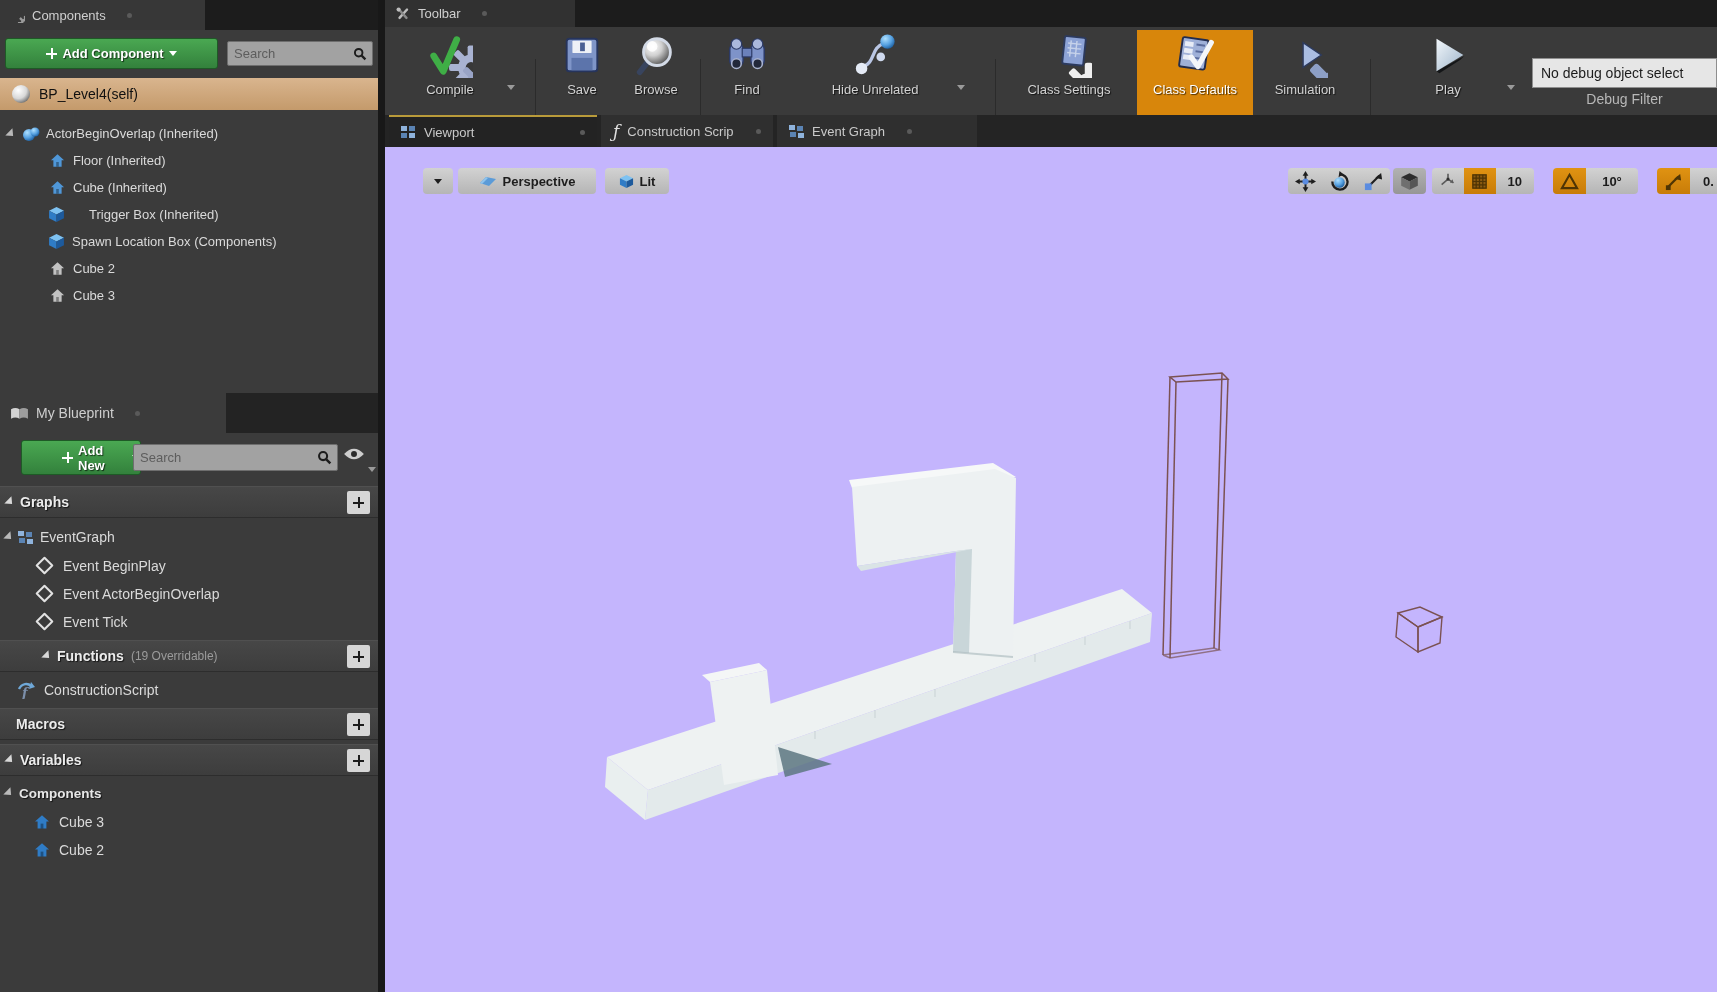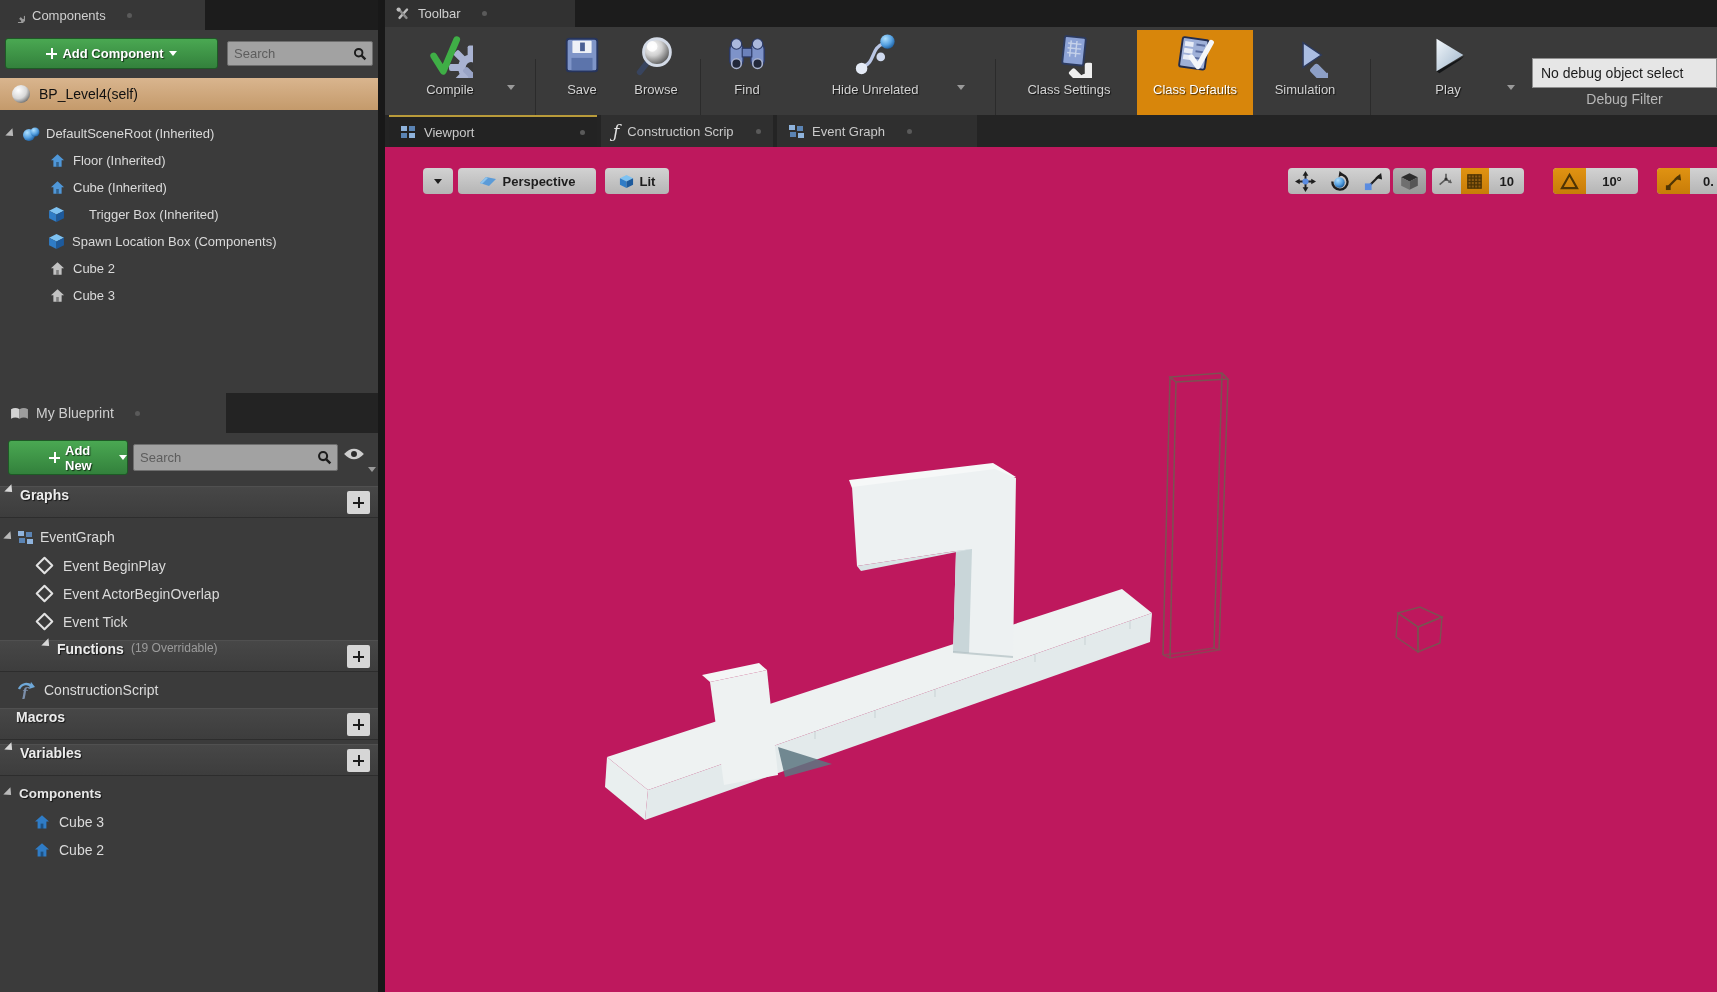--- a/index.html
+++ b/index.html
@@ -27,21 +27,21 @@
   .searchbox input{flex:1;background:transparent;border:none;outline:none;font-size:13px;color:#222;
                    font-family:"Liberation Sans",sans-serif;padding:0 6px;min-width:0;}
   .searchbox input::placeholder{color:#5d5d5d;opacity:1;}
   .mag{flex:0 0 auto;margin-right:5px;color:#1c1c1c;}
   
   .trow{position:absolute;left:0;width:100%;height:27px;display:flex;align-items:center;font-size:13px;color:#dadada;}
   .selrow{background:linear-gradient(#d9b58e,#c49a6b);color:#101010;font-size:14px;}
   .tri-exp{width:0;height:0;border-left:5px solid transparent;border-right:5px solid transparent;border-top:6px solid #b9b9b9;
            transform:rotate(-45deg);flex:0 0 auto;}
   .sect{position:absolute;left:0;width:378px;height:32px;background:linear-gradient(#474747,#3d3d3d);
-        border-top:1px solid #505050;border-bottom:1px solid #2d2d2d;display:flex;box-sizing:border-box;}
+        border-top:1px solid #505050;border-bottom:1px solid #2d2d2d;display:flex;align-items:center;box-sizing:border-box;}
   .sect .slabel{font-weight:bold;font-size:14px;color:#ececec;}
   .sqplus{position:absolute;right:8px;top:4px;width:23px;height:23px;background:#d6d6d6;border-radius:2px;
           display:flex;align-items:center;justify-content:center;cursor:pointer;}
   .sqplus .pg{position:relative;width:11px;height:11px;}
   .sqplus .pg::before{content:"";position:absolute;left:0;top:4.5px;width:11px;height:2px;background:#1d1d1d;}
   .sqplus .pg::after{content:"";position:absolute;left:4.5px;top:0;width:2px;height:11px;background:#1d1d1d;}
   .diamond{width:9px;height:9px;border:2.5px solid #e2e2e2;transform:rotate(45deg);border-radius:1px;flex:0 0 auto;}
   .eg-icon{position:relative;width:15px;height:13px;flex:0 0 auto;}
   .eg-icon i{position:absolute;width:6px;height:5px;}
   
@@ -149,21 +149,21 @@
         </svg>
       <span style="margin-left:8px;">BP_Level4(self)</span>
     </div>
 
     <div class="trow" style="top:90px;">
       <span class="tri-exp" style="margin-left:6px;"></span>
       <svg style="margin-left:6px;" width="18" height="16">
         <circle cx="7" cy="9" r="6" fill="url(#grad-blueball)"></circle>
           <circle cx="13" cy="6" r="4.5" fill="url(#grad-blueball)"></circle>
       </svg>
-      <span style="margin-left:6px;">DefaultSceneRoot (Inherited)</span>
+      <span style="margin-left:6px;">ActorBeginOverlap (Inherited)</span>
     </div>
     <div class="trow" style="top:117px;">
       <svg style="margin-left:50px;" width="15" height="15" viewBox="0 0 16 16">
           <use href="#sym-house" fill="#4f97d8"></use>
         </svg>
       <span style="margin-left:8px;">Floor (Inherited)</span>
     </div>
     <div class="trow" style="top:144px;">
       <svg style="margin-left:50px;" width="15" height="15" viewBox="0 0 16 16">
           <use href="#sym-house" fill="#4f97d8"></use>
@@ -201,21 +201,21 @@
       <svg width="19" height="15" viewBox="0 0 18 14">
         <path d="M1 3 Q5 0.5 9 3 L9 12 Q5 9.8 1 12 Z" fill="#d3d3d3"></path>
         <path d="M9 3 Q13 0.5 17 3 L17 12 Q13 9.8 9 12 Z" fill="#9d9d9d"></path>
       </svg>
       <span class="tlabel" style="font-size:14px;">My Blueprint</span>
       <span class="tabdot"></span>
     </div>
   </div>
 
   <div class="abs panel" style="left:0;top:433px;width:378px;height:559px;">
-    <div class="greenbtn abs" style="left:8px;top:7px;width:120px;height:35px;padding-left:40px;">
+    <div class="greenbtn abs" style="left:21px;top:7px;width:120px;height:35px;padding-left:40px;">
       <span class="plusg"></span>
       <span class="ts">Add New</span>
       <span class="caret"></span>
     </div>
     <div class="searchbox abs" style="left:133px;top:11px;width:205px;height:27px;">
       <input type="text" placeholder="Search" style="">
       <svg class="mag" width="15" height="15" viewBox="0 0 16 16">
           <use href="#sym-mag"></use>
         </svg>
     </div>
@@ -452,21 +452,21 @@
           <i style="left:0;top:0;background:#8fb3dc;"></i>
             <i style="left:8px;top:1px;background:#5b84b4;"></i>
           <i style="left:1px;top:7px;background:#5b84b4;"></i>
             <i style="left:9px;top:8px;background:#8fb3dc;"></i>
         </span>
         <span class="tlabel">Event Graph</span>
         <span class="tabdot"></span>
       </div>
     </div>
 
-    <div class="abs" style="left:0;top:147px;width:1332px;height:845px;background:#be185d;overflow:hidden;">
+    <div class="abs" style="left:0;top:147px;width:1332px;height:845px;background:#c4b5fd;overflow:hidden;">
 
       <svg class="abs" style="left:0;top:0;" width="1332" height="845">
 
         <g>
           <polygon points="222,610 737,442 767,466 263,643" fill="#eef2f2"></polygon>
           <polygon points="263,643 767,466 765,495 260,673" fill="#e3eaeb"></polygon>
           <polygon points="222,610 263,643 260,673 220,640" fill="#e9efef"></polygon>
           <g stroke="#b3bfc1" stroke-width="1" opacity=".55">
             <line x1="430" y1="584" x2="430" y2="592"></line>
               <line x1="490" y1="563" x2="490" y2="571"></line>
@@ -555,21 +555,21 @@
       </div>
 
       <div class="vbtn" style="left:1008px;width:33px;background:linear-gradient(#b2b2b2,#969696);">
         <svg width="19" height="19" viewBox="0 0 16 16">
           <polygon points="8,1 15,4.5 8,8 1,4.5" fill="#2c2c2c"></polygon>
           <polygon points="1,4.5 8,8 8,15 1,11.5" fill="#6f6f6f"></polygon>
           <polygon points="8,8 15,4.5 15,11.5 8,15" fill="#565656"></polygon>
         </svg>
       </div>
 
-      <div class="vgroup" style="left:1047px;width:92px;">
+      <div class="vgroup" style="left:1047px;width:102px;">
         <span class="vcell" style="width:33px;">
           <svg width="20" height="20" viewBox="0 0 22 22">
             <path d="M4 15 L11 9 M11 9 L17 13 M11 9 V3" stroke="#5c5c5c" stroke-width="1.8" fill="none"></path>
             <polygon points="17,13 13,13 16,9" fill="#5c5c5c"></polygon>
             <rect x="9.5" y="7.5" width="3" height="3" fill="#2e2e2e"></rect>
           </svg>
         </span>
         <span class="vcell orange" style="width:33px;">
           <svg width="19" height="19" viewBox="0 0 20 20">
             <rect x="3" y="3" width="14" height="14" fill="#8a5a10" stroke="#4e3404" stroke-width="1.4"></rect>

